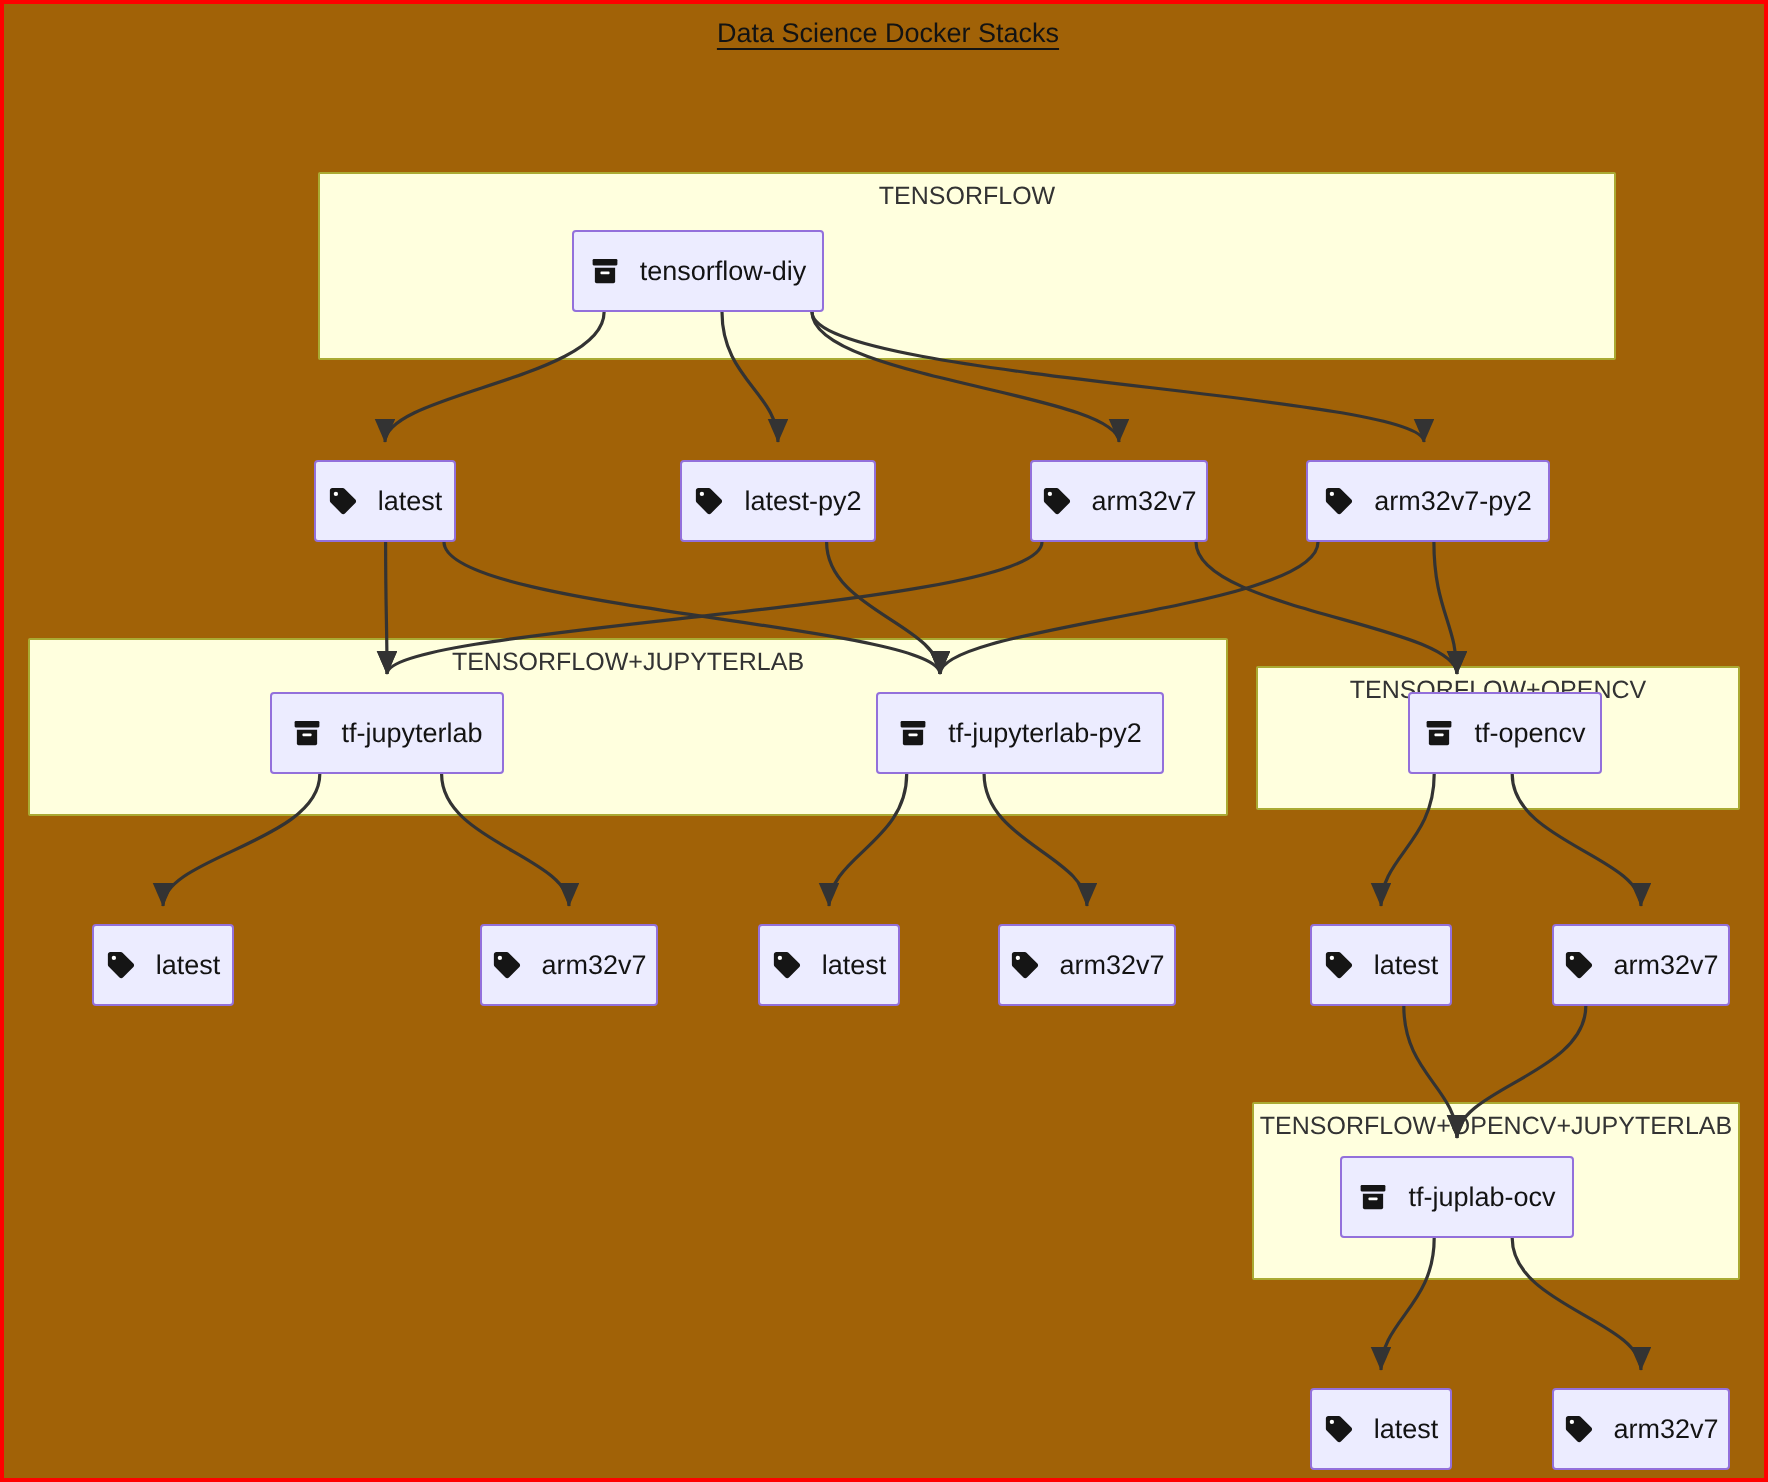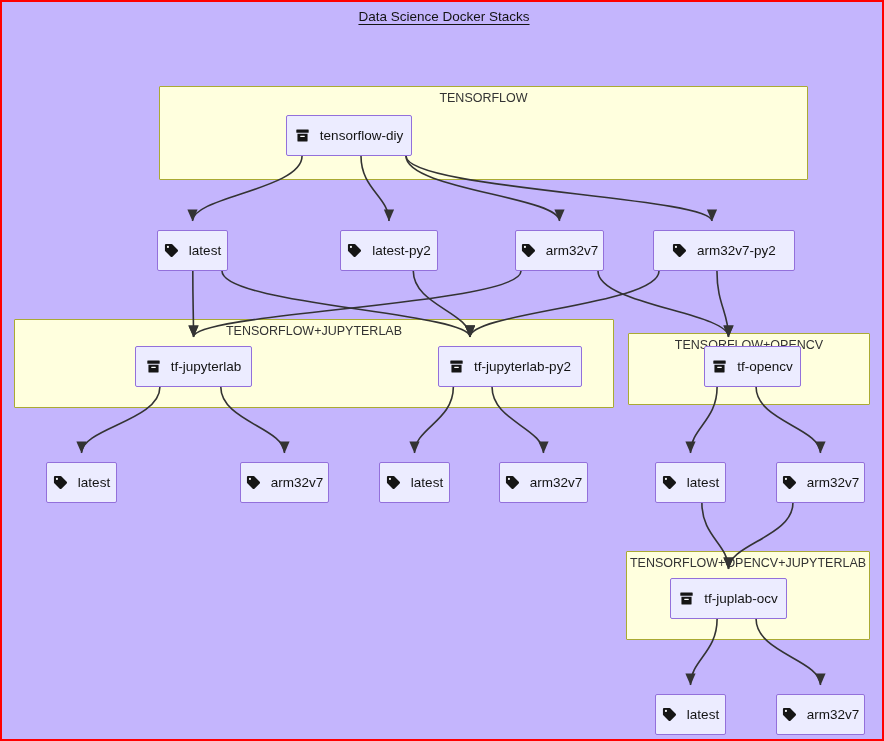--- a/index.html
+++ b/index.html
@@ -4,21 +4,21 @@
 <style>
   html, body {
     margin: 0;
     padding: 0;
     background: #ffffff;
   }
   #canvas {
     position: relative;
     width: 884px;
     height: 741px;
-    background: #c4b5fd;
+    background: #a16207;
     border: 2px solid #ff0000;
     box-sizing: border-box;
     overflow: hidden;
     font-family: "Liberation Sans", sans-serif;
   }
   #edge-layer {
     position: absolute;
     left: 0; top: 0;
     width: 884px; height: 741px;
     pointer-events: none;
@@ -158,21 +158,21 @@
       </div>
       <div class="node" style="left: 513px; top: 228px; width: 89px; height: 41px;">
         <span class="icon">
           <svg width="15" height="15" viewBox="0 0 16 16" aria-hidden="true">
             <path d="M14.6 7.2 8.8 1.4A1.3 1.3 0 0 0 7.9 1H2.3C1.6 1 1 1.6 1 2.3v5.6c0 .35.14.68.39.93l5.8 5.8c.5.5 1.33.5 1.84 0l5.57-5.57c.5-.5.5-1.34 0-1.84z" fill="#151515"></path>
             <circle cx="4.2" cy="4.2" r="1.15" fill="#ffffff"></circle>
           </svg>
         </span>
         <span class="label">arm32v7</span>
       </div>
-      <div class="node" style="left: 651px; top: 228px; width: 142px; height: 41px;">
+      <div class="node" style="left: 651px; top: 228px; width: 122px; height: 41px;">
         <span class="icon">
           <svg width="15" height="15" viewBox="0 0 16 16" aria-hidden="true">
             <path d="M14.6 7.2 8.8 1.4A1.3 1.3 0 0 0 7.9 1H2.3C1.6 1 1 1.6 1 2.3v5.6c0 .35.14.68.39.93l5.8 5.8c.5.5 1.33.5 1.84 0l5.57-5.57c.5-.5.5-1.34 0-1.84z" fill="#151515"></path>
             <circle cx="4.2" cy="4.2" r="1.15" fill="#ffffff"></circle>
           </svg>
         </span>
         <span class="label">arm32v7-py2</span>
       </div>
       <div class="node" style="left: 133px; top: 344px; width: 117px; height: 41px; justify-content: center;">
         <span class="icon">

